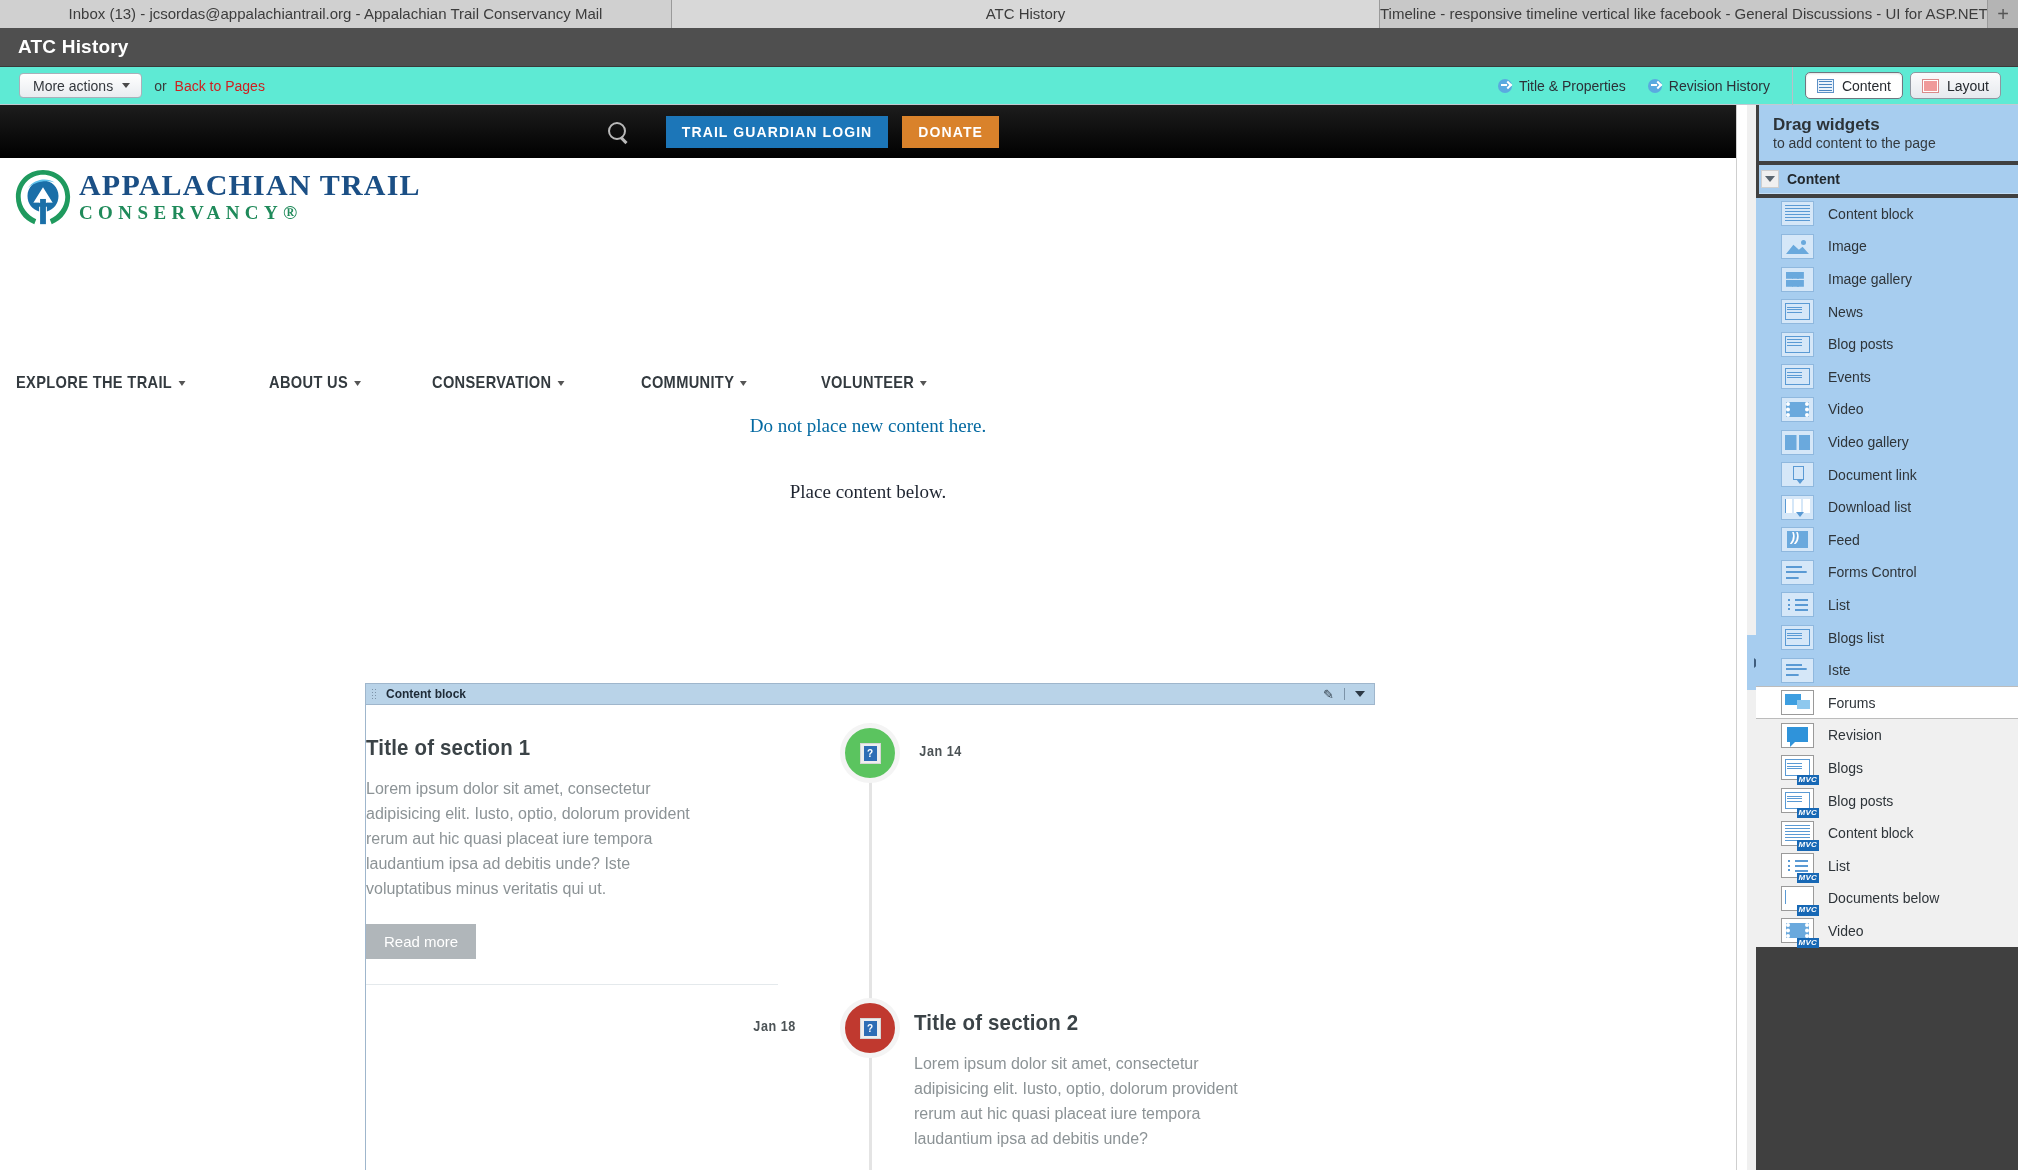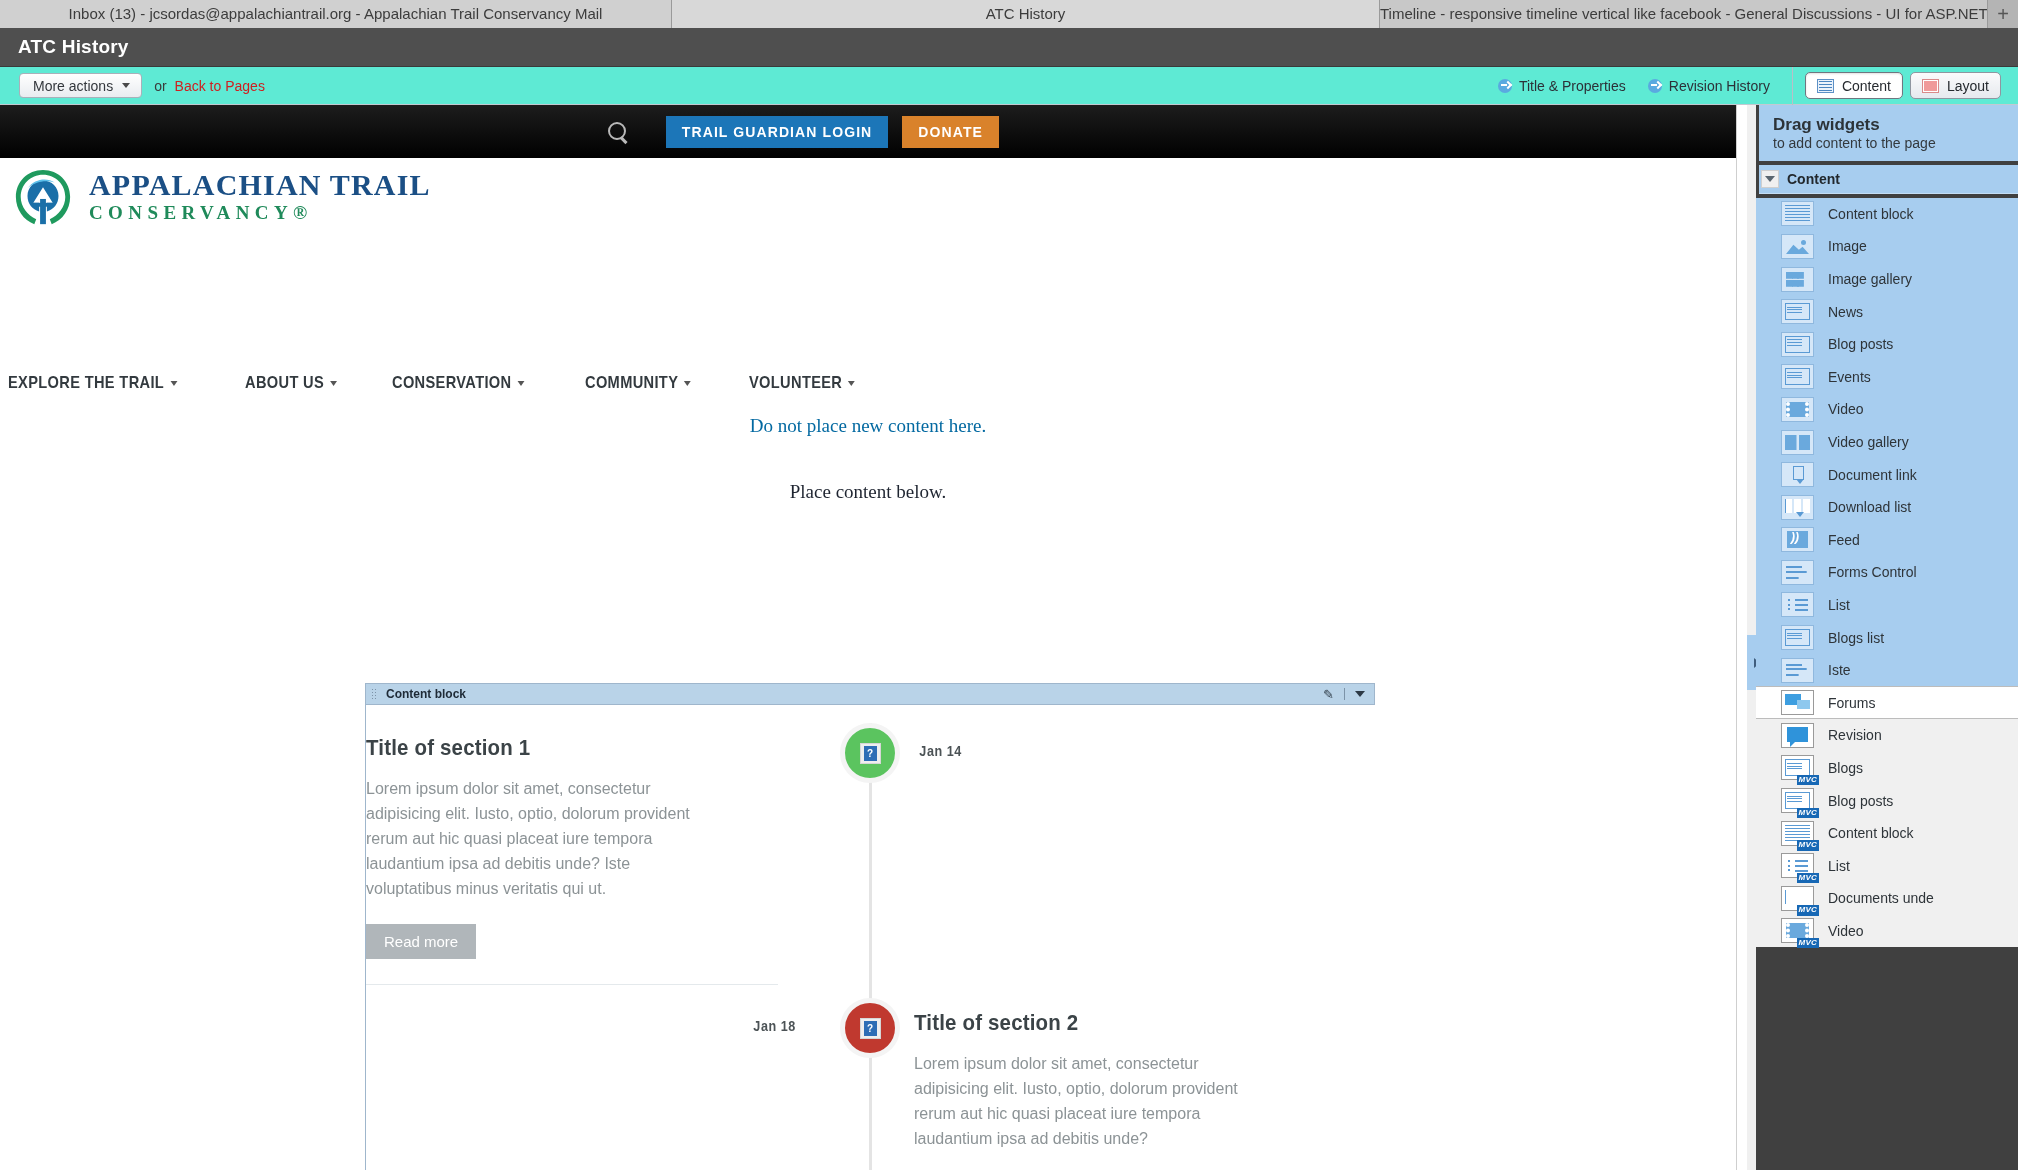--- a/index.html
+++ b/index.html
@@ -156,32 +156,32 @@
   }
   .btn-donate {
     background:#d9822b; color:#fff; font-size:14px; font-weight:bold;
     letter-spacing:1.1px; padding:8px 16px; margin-left:14px; border:0; cursor:pointer;
     font-family:"Liberation Sans",sans-serif;
   }
 
   
   .site-brand { position: absolute; top: 62px; left: 12px; display: flex; align-items: center; }
   .brand-mark { width: 62px; height: 62px; flex: none; }
-  .brand-words { margin-left: 15px; }
+  .brand-words { margin-left: 5px; }
   .brand-l1 {
     font-family:"Liberation Serif", serif; font-size:30px; font-weight:bold;
     color:#1b4f85; letter-spacing:1.2px; line-height:1;
   }
   .brand-l2 {
     font-family:"Liberation Serif", serif; font-size:19px; font-weight:bold;
     color:#1f8a5a; letter-spacing:5.4px; line-height:1.35;
   }
   .site-nav {
-    position:absolute; top:268px; left:8px;
-    display:flex; gap:40px; align-items:flex-end;
+    position:absolute; top:268px; left:16px;
+    display:flex; gap:56px; align-items:flex-end;
   }
   .nav-item {
     font-size:17px; font-weight:bold; color:#333a3f; letter-spacing:.4px;
     display:flex; align-items:center; gap:7px; cursor:pointer;
     font-family:"Liberation Sans",sans-serif;
     transform: scaleX(.86); transform-origin: left center;
   }
   .nav-chev {
     width:0;height:0;border-left:4px solid transparent;border-right:4px solid transparent;
     border-top:5px solid #555; flex:none;
@@ -704,21 +704,21 @@
           <i class="mvc-badge">MVC</i>
         </span>
       <span class="wlist-label">List</span>
     </div>
 
     <div class="wlist-item plain">
       <span class="wico">
           <i class="g-pages3"></i>
           <i class="mvc-badge">MVC</i>
         </span>
-      <span class="wlist-label">Documents unde</span>
+      <span class="wlist-label">Documents below</span>
     </div>
 
     <div class="wlist-item plain">
       <span class="wico">
           <i class="g-film"></i>
           <i class="mvc-badge">MVC</i>
         </span>
       <span class="wlist-label">Video</span>
     </div>
 

